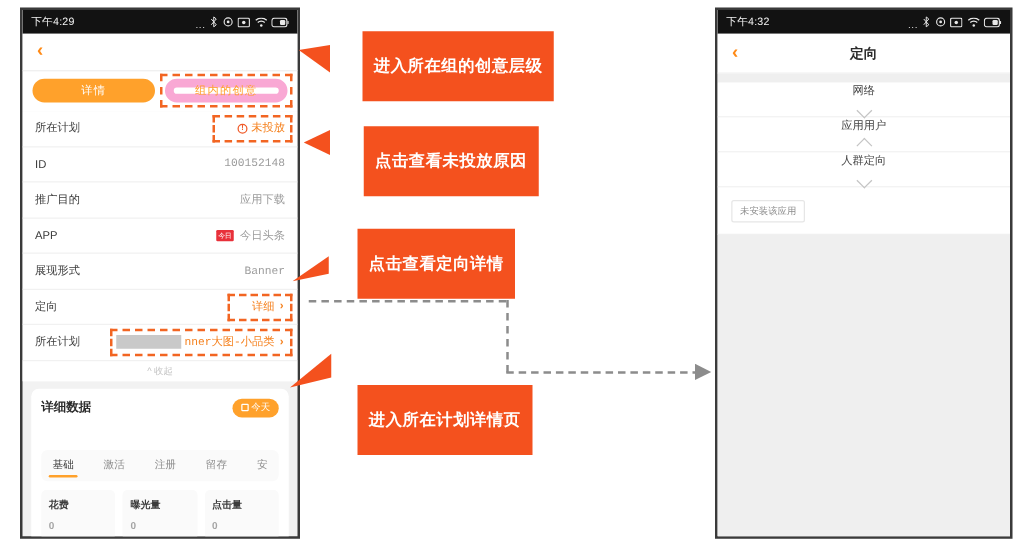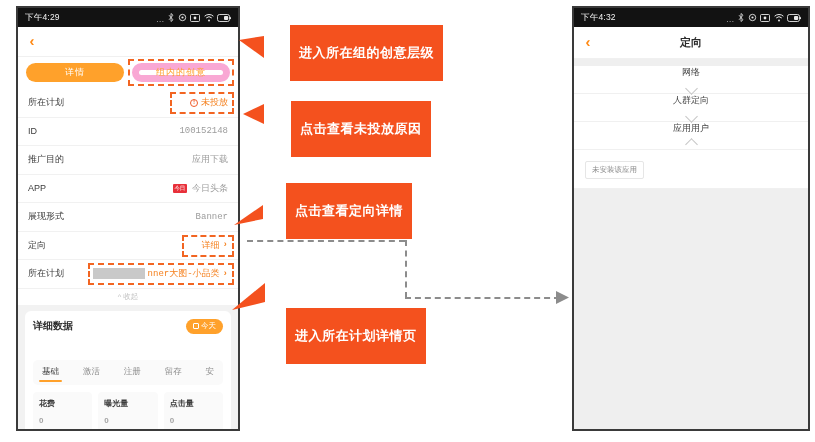--- a/index.html
+++ b/index.html
@@ -343,26 +343,26 @@
       <div class="nav-title-center">定向</div>
     </div>
 
     <div style="height:7px;background:#efefef;"></div>
 
     <div class="r-row">
       <span>网络</span>
       <span class="caret"></span>
     </div>
     <div class="r-row">
+      <span>应用用户</span>
+      <span class="caret up"></span>
+    </div>
+    <div class="r-row">
       <span>人群定向</span>
       <span class="caret"></span>
-    </div>
-    <div class="r-row">
-      <span>应用用户</span>
-      <span class="caret up"></span>
     </div>
     <div class="tagwrap">
       <span class="tag">未安装该应用</span>
     </div>
     <div class="r-filler" style="height:242px;"></div>
   </div>
 
   <div class="callout" style="left:262px; top:25px;">进入所在组的创意层级</div>
   <svg style="position:absolute; left:239px; top:36px;" width="26" height="26">
     <polygon points="0,4 25,0 25,22" fill="#f4511e"></polygon>

